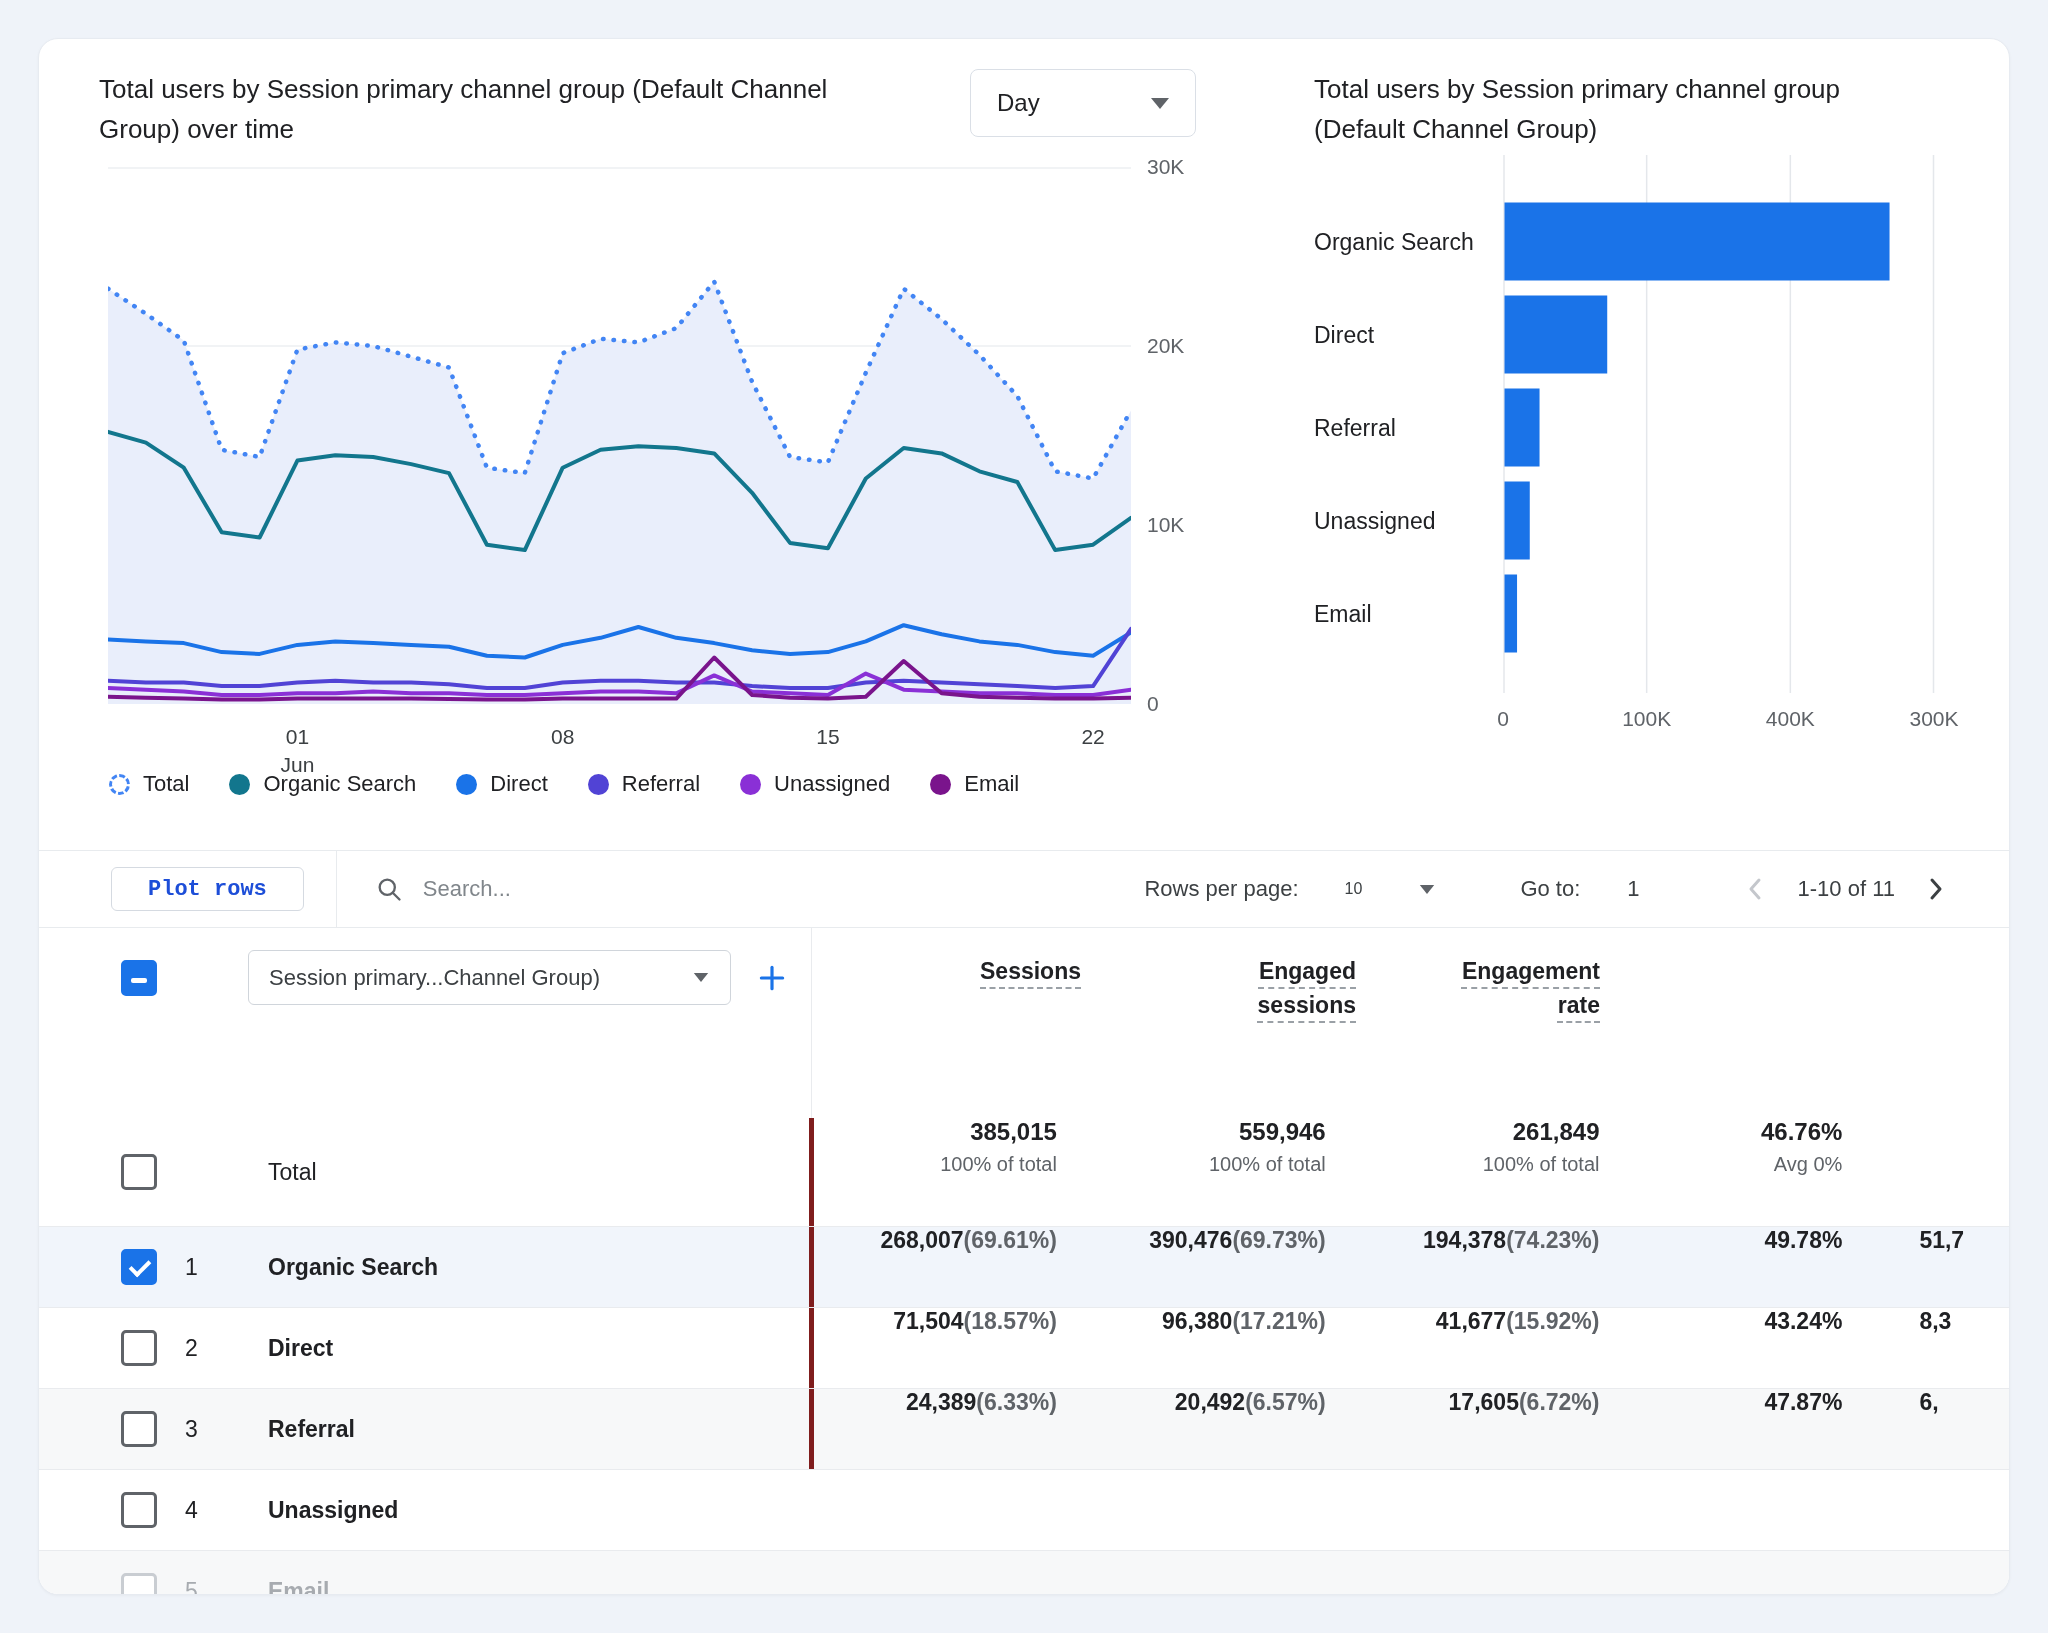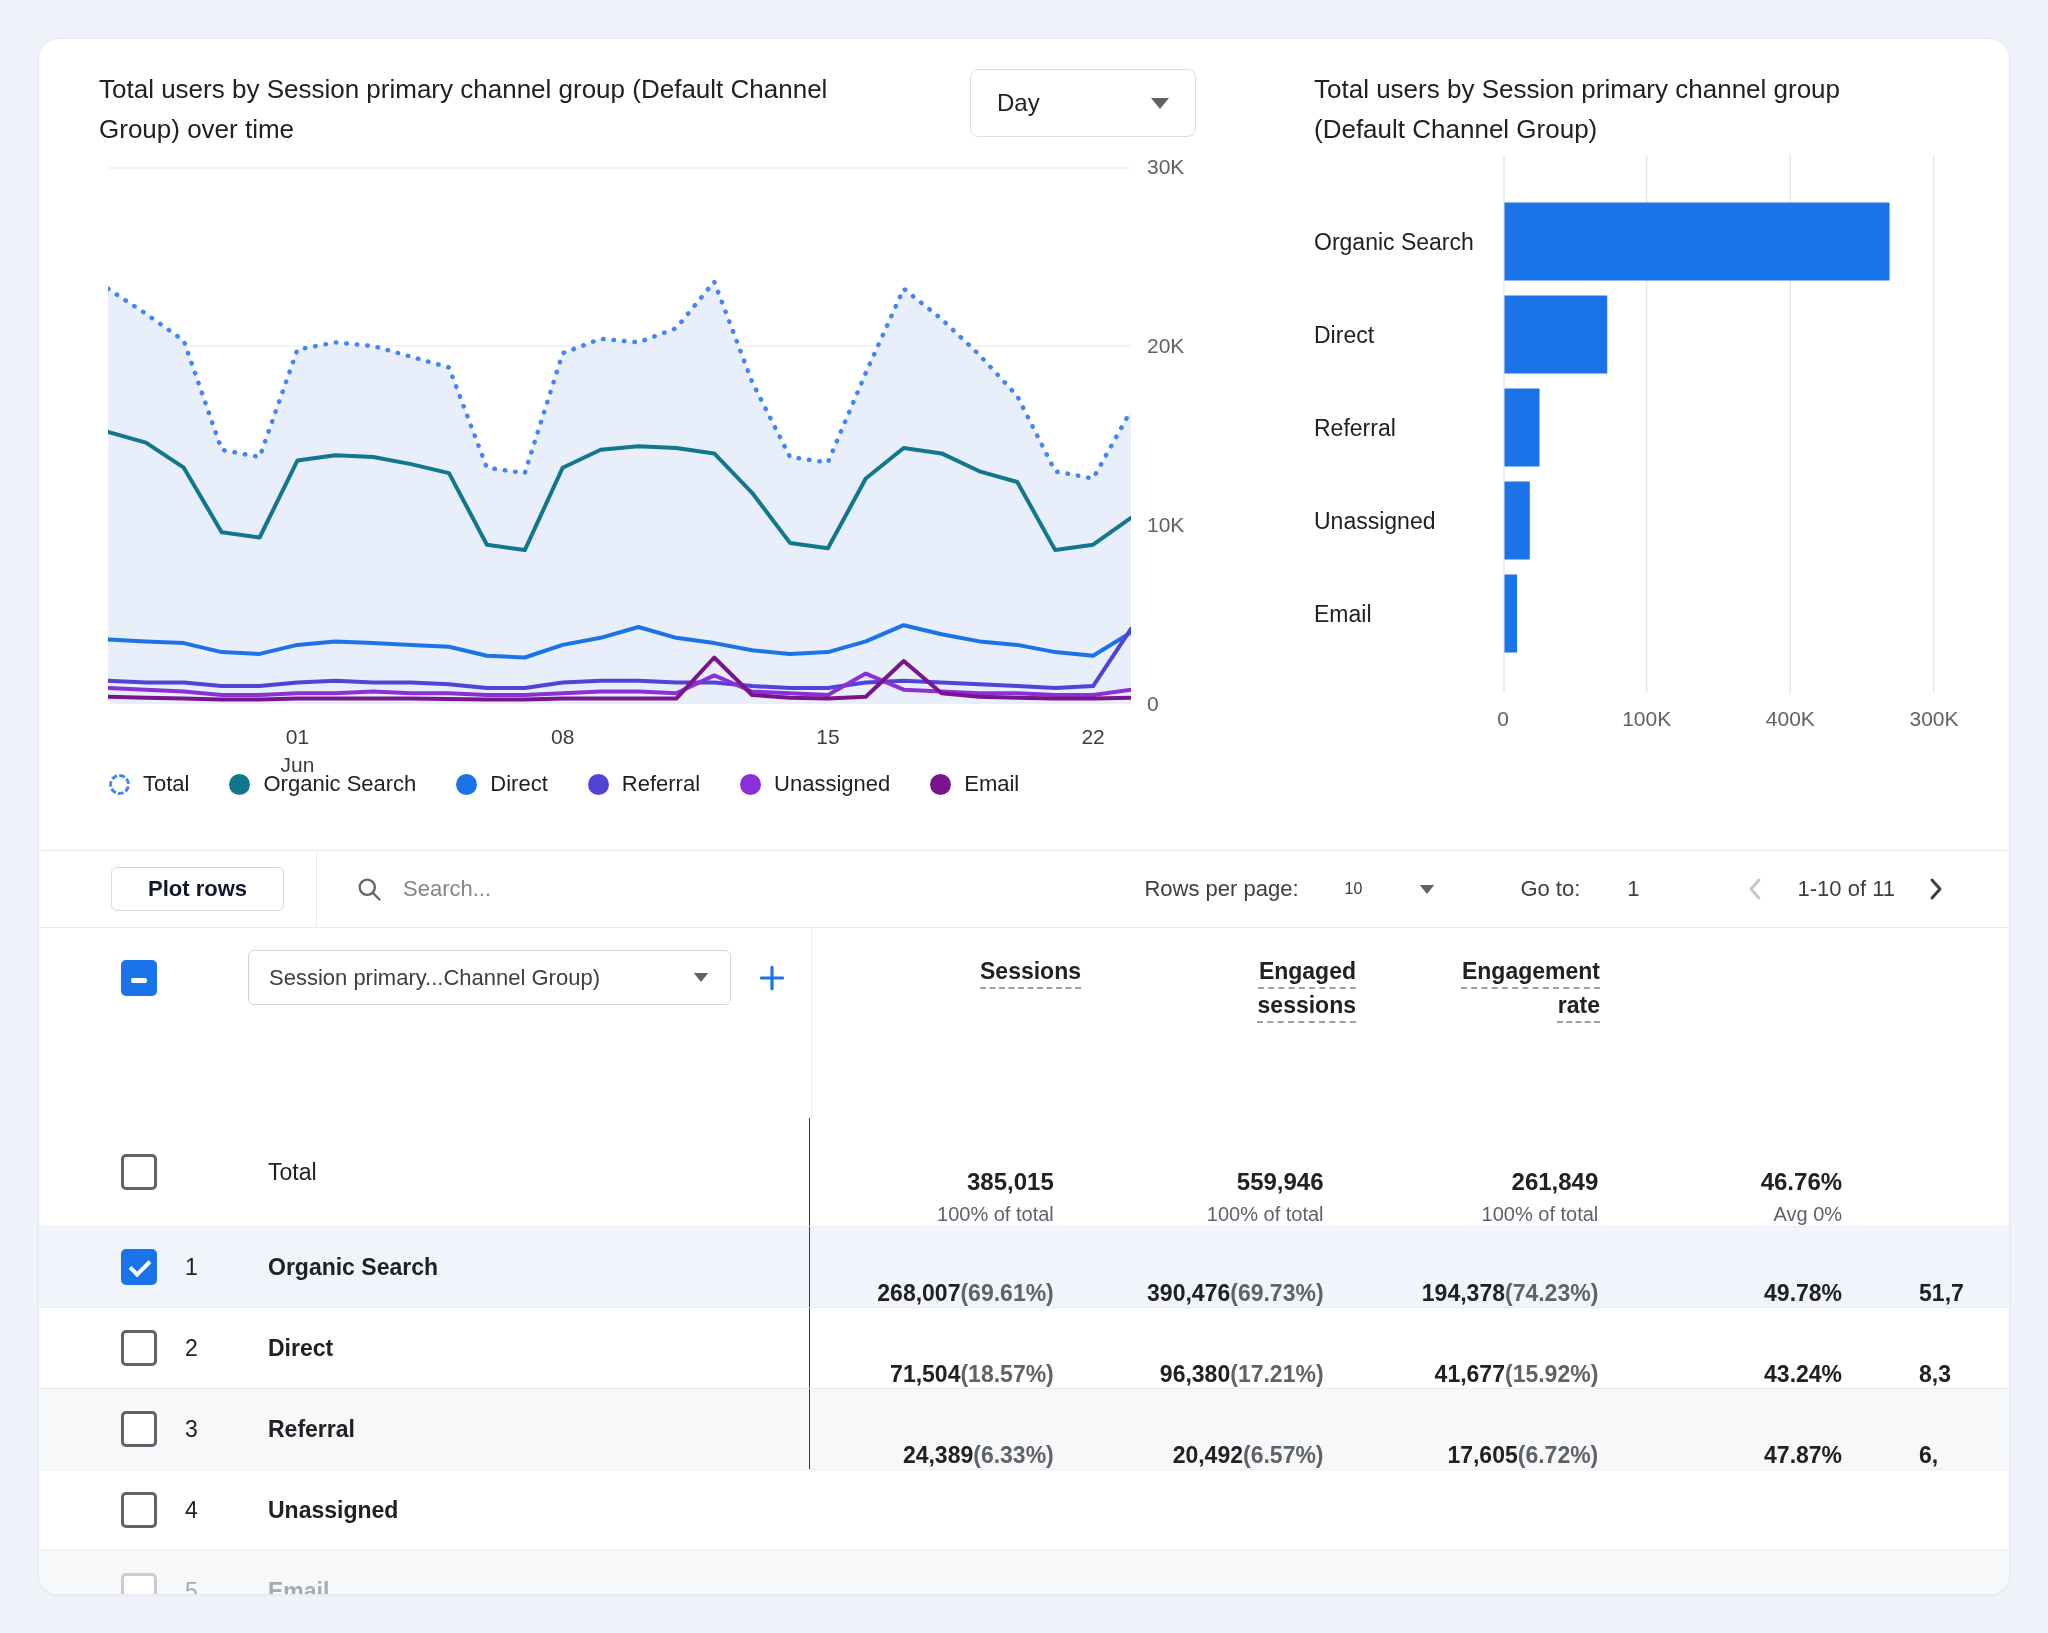--- a/index.html
+++ b/index.html
@@ -33,21 +33,21 @@
   .bar-title{position:absolute;left:38px;top:30px;width:570px;font-size:26px;line-height:40px;color:#202124}
   .bar-label{position:absolute;left:38px;transform:translateY(-50%);font-size:23px;color:#202124;white-space:nowrap}
   #bar-svg{position:absolute;left:227px;top:116px}
   .bar-xlab{position:absolute;top:668px;transform:translateX(-50%);font-size:21px;color:#5f6368}
   
   .toolbar{
     display:flex;align-items:center;height:78px;border-top:1px solid #e8ebee;border-bottom:1px solid #e8ebee;
     padding-left:72px;padding-right:58px;box-sizing:border-box;position:relative;
   }
   .plot-rows{height:44px;padding:0 36px;border:1px solid #d5dae1;border-radius:6px;background:#fff;
-    color:#0f172a;font-weight:700;font-size:22px;display:flex;align-items:center;cursor:pointer;font-family:Liberation Sans, sans-serif}
+    color:#1d4ed8;font-weight:700;font-size:22px;display:flex;align-items:center;cursor:pointer;font-family:Liberation Mono, monospace}
   .vdiv{width:1px;align-self:stretch;background:#e8ebee;margin-left:32px}
   .search{display:flex;align-items:flex-start;margin-left:38px;gap:18px}
   .search input{border:0;outline:0;font-size:22px;width:420px;color:#202124;font-family:inherit;background:transparent}
   .search input::placeholder{color:#80868b}
   .sp{flex:1}
   .tb-label{font-size:22px;color:#3c4043;white-space:nowrap}
   .rpp-value{margin-left:46px;font-size:16px;color:#3c4043;cursor:pointer}
   .rpp-caret{margin-left:56px;cursor:pointer;transform:scale(.8)}
   .goto-label{margin-left:84px}
   .goto-value{margin-left:47px;font-size:22px;color:#3c4043;cursor:pointer}
@@ -70,21 +70,21 @@
   .sorticon{font-size:25px;margin-right:8px;color:#202124;display:inline-block;transform:translateY(1px)}
   .trow{display:flex}
   .trow.totals{height:108px}
   .trow.datarow{height:80px;border-top:1px solid #e9ebee}
   .stripe{background:#f7f8f9}
   .sel-bg{background:#f1f5fb}
   .cell-check{width:146px;box-sizing:border-box;padding-left:82px;display:flex;align-items:center}
   .cell-num{width:62px;display:flex;align-items:center;font-size:23px;color:#202124}
   .cell-label{flex:1;display:flex;align-items:center;padding-left:21px;font-size:23px;font-weight:700;color:#202124}
   .totals .cell-label{font-weight:400}
-  .metrics{display:flex;align-items:flex-end;width:1200px;box-sizing:border-box;border-left:1px solid #7f1d1d;align-self:stretch}
+  .metrics{display:flex;align-items:flex-start;width:1200px;box-sizing:border-box;border-left:5px solid #7f1d1d;align-self:stretch}
   .mcol{box-sizing:border-box;text-align:right;font-size:23px}
   .mcol-1{width:244px}.mcol-2{width:270px}.mcol-3{width:275px}.mcol-4{width:244px}
   .mcol-5{width:167px;text-align:left;padding-left:77px;overflow:visible;white-space:nowrap}
   .v{font-weight:700;color:#202124}
   .p{font-weight:700;color:#5f6368;margin-left:0}
   .tv{font-weight:700;color:#202124;font-size:24px}
   .tsub{font-weight:400;color:#5f6368;font-size:20px;margin-top:7px}
   
   .cb{width:36px;height:36px;box-sizing:border-box;border:3px solid #5f6368;border-radius:5px;background:#fff;position:relative;cursor:pointer;display:inline-block}
   .cb.checked{background:#1a73e8;border-color:#1a73e8}

